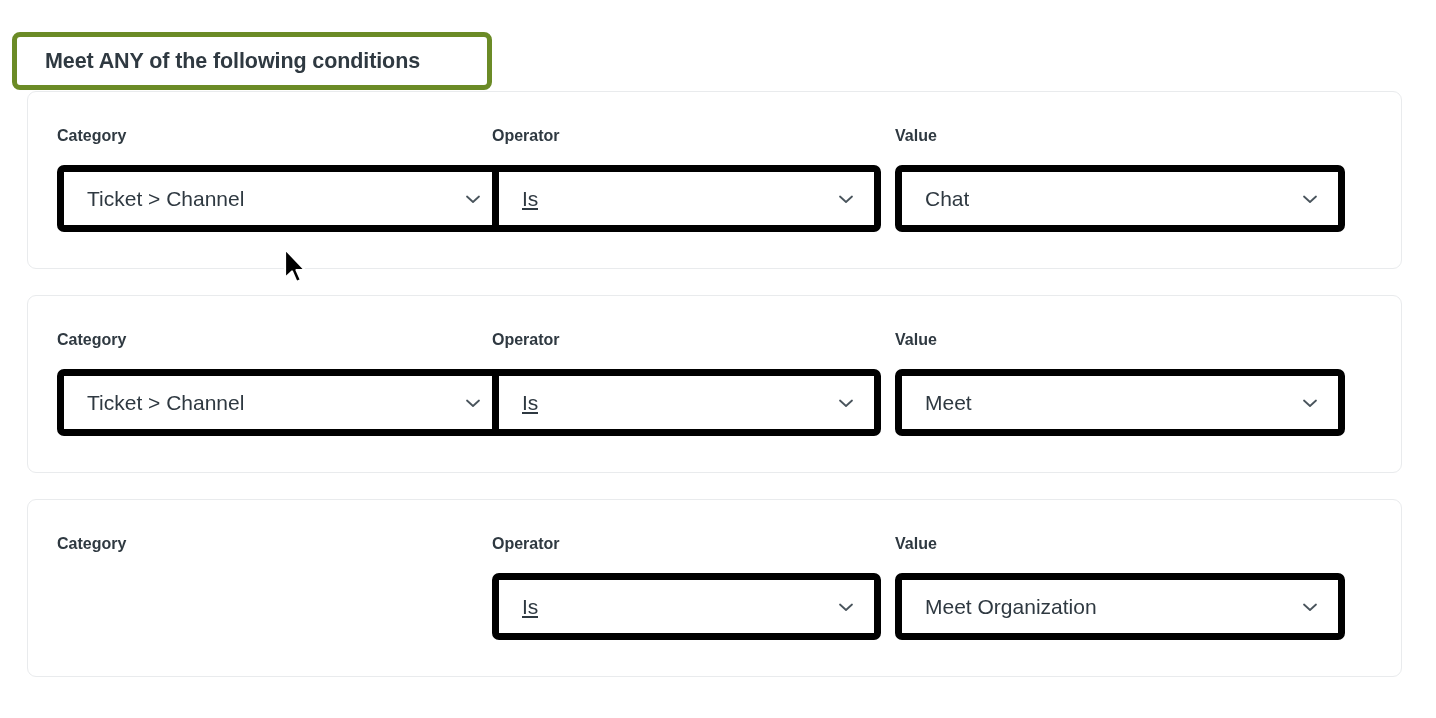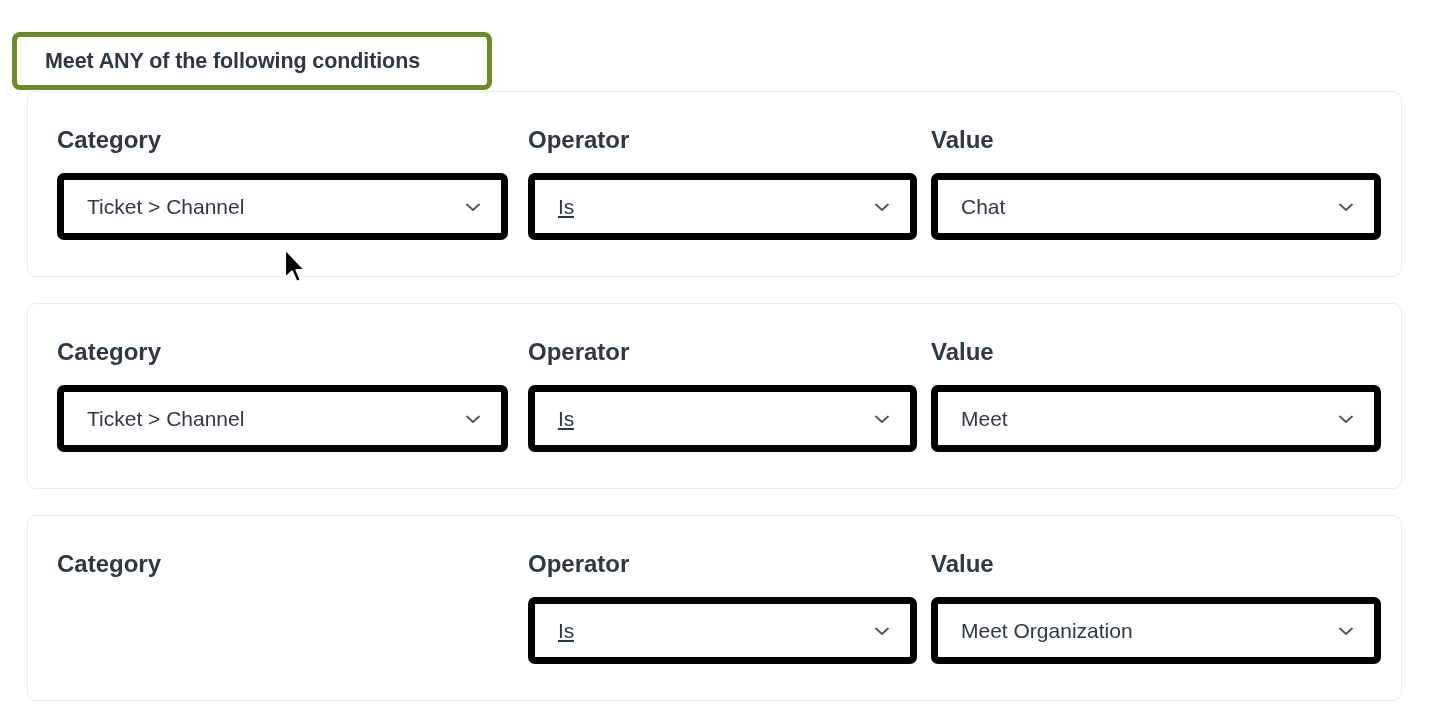--- a/index.html
+++ b/index.html
@@ -63,25 +63,25 @@
     align-items: flex-start;
     padding: 36px 0 36px 0;
   }
 
   .field-group {
     box-sizing: border-box;
     display: flex;
     flex-direction: column;
   }
   .field-group.category  { width: 464px; padding-left: 29px; }
-  .field-group.operator  { width: 403px; padding-left: 0px; margin-left: 36px; }
+  .field-group.operator  { width: 403px; padding-left: 0px; }
   .field-group.value     { width: 455px; padding-left: 0px; }
 
   .field-label {
-    font-size: 24px;
+    font-size: 16px;
     font-weight: bold;
     color: #2f3941;
     line-height: 1;
     margin-bottom: 21px;
     white-space: nowrap;
   }
 
   .select-control {
     box-sizing: border-box;
     height: 67px;

